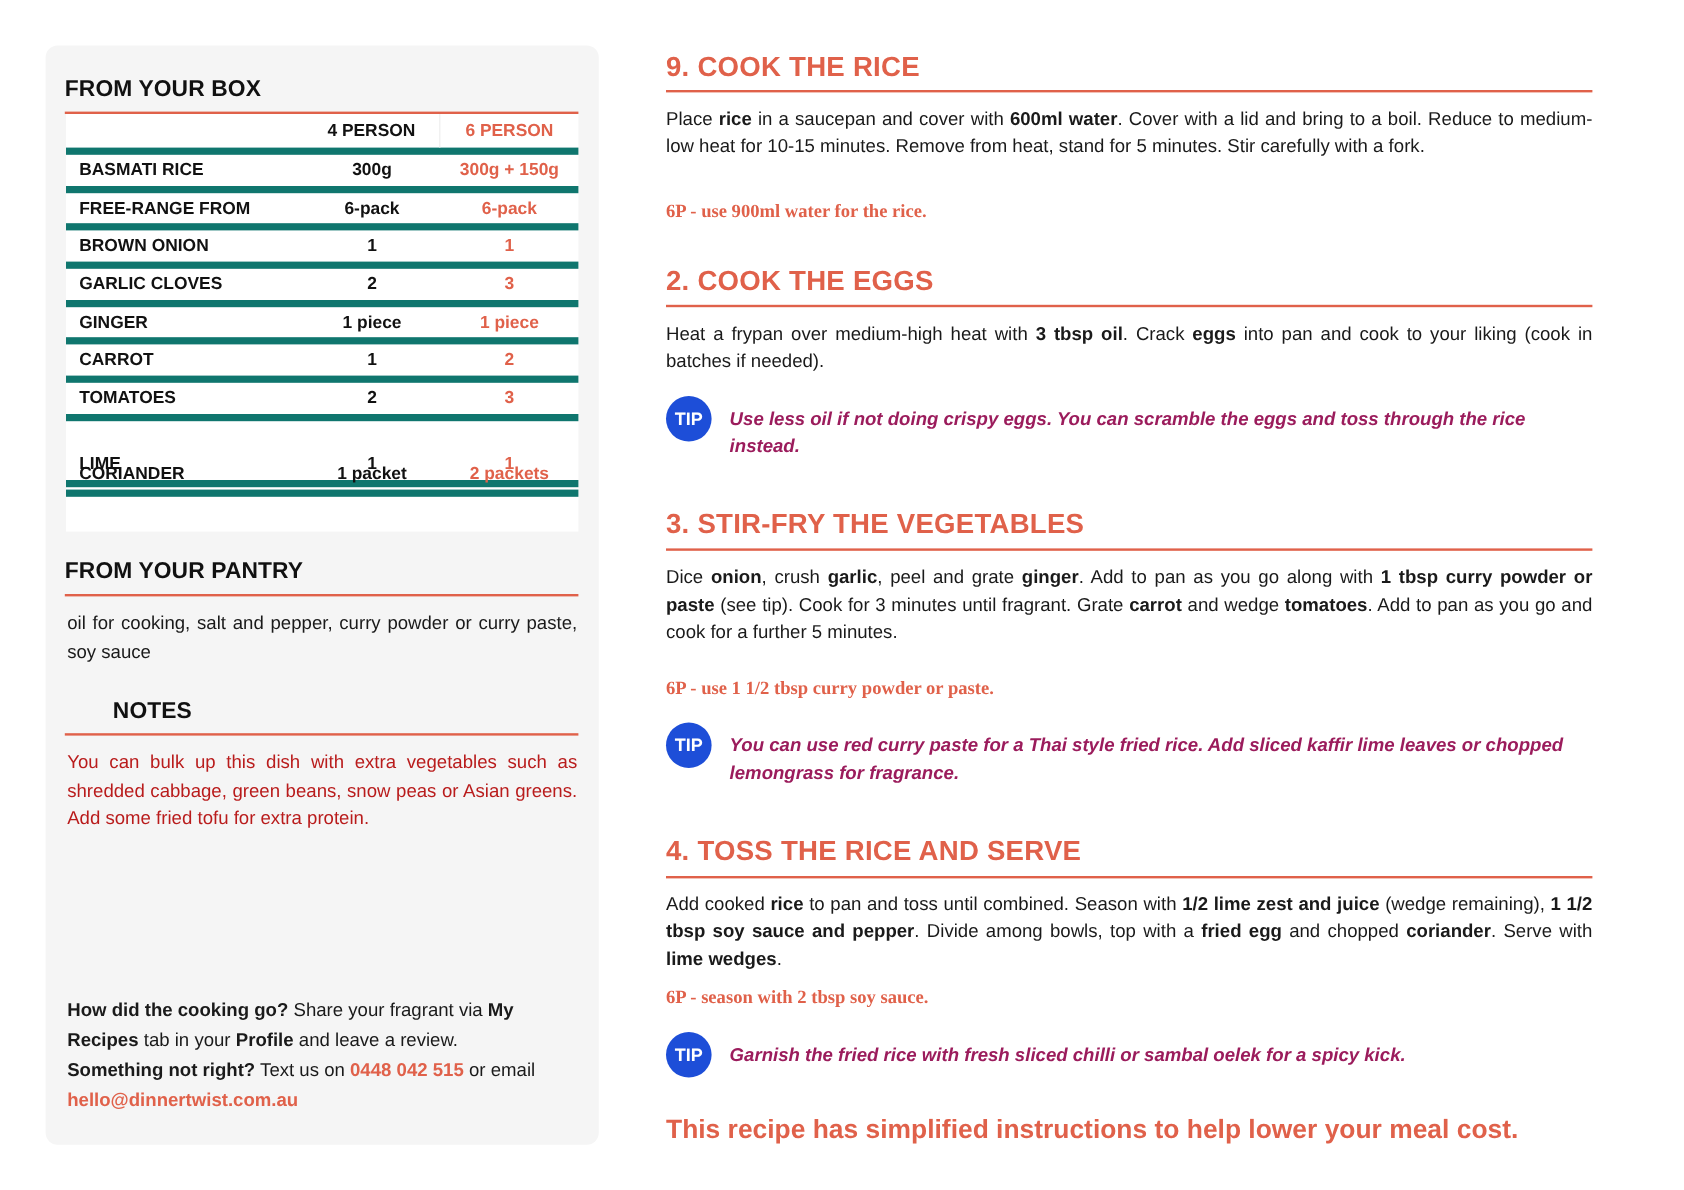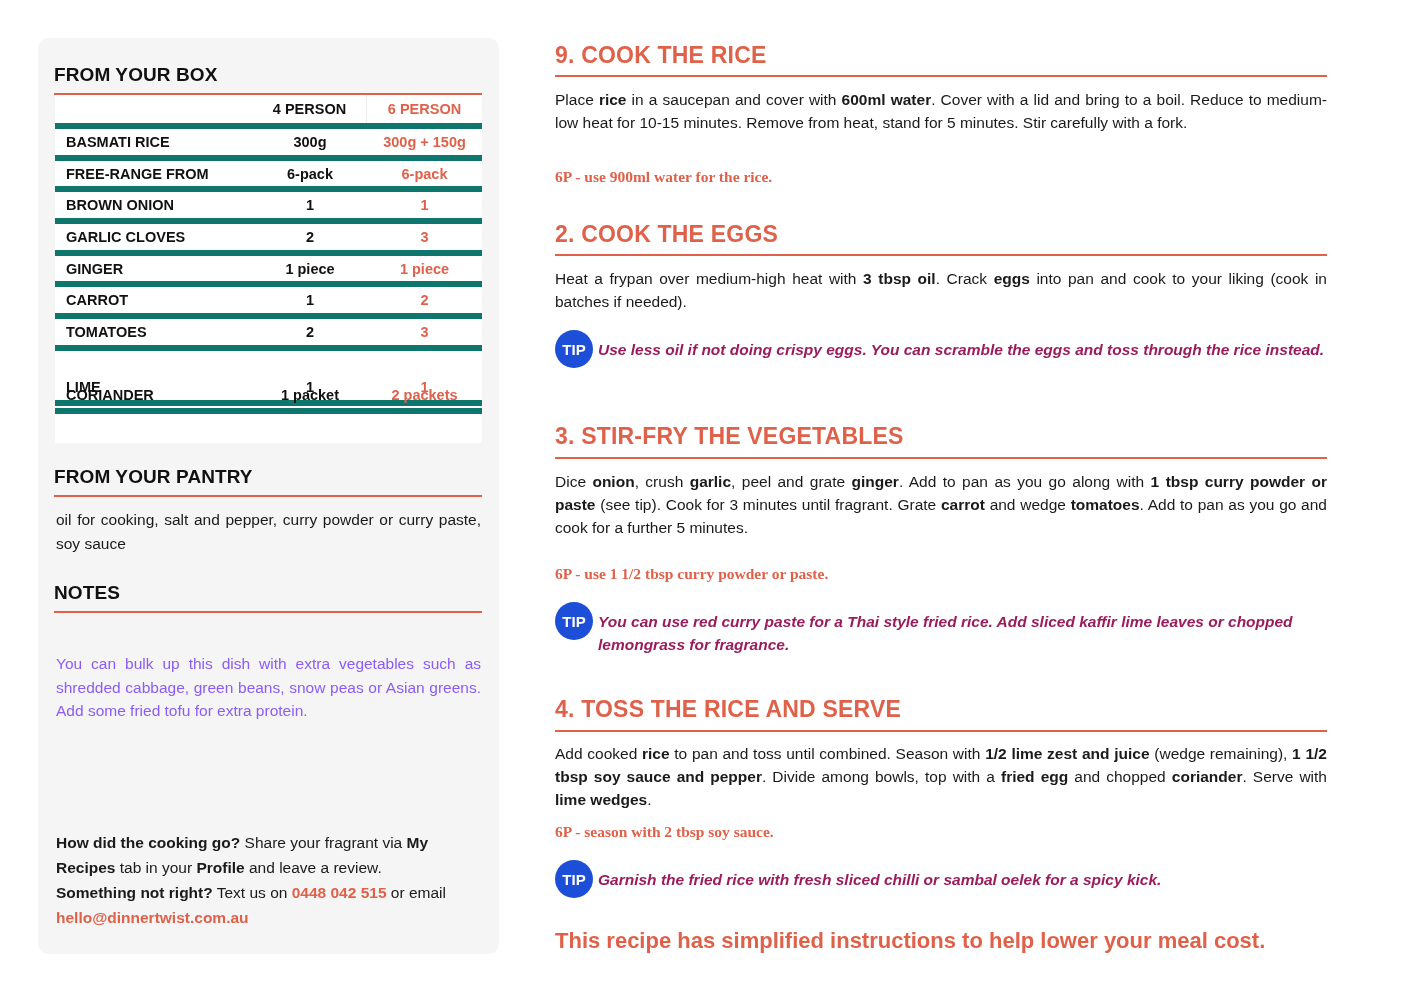--- a/index.html
+++ b/index.html
@@ -25,37 +25,37 @@
   .ing-row .c-name { width: 198px; padding-left: 11px; color: #111; }
   .ing-row .c-4p { width: 114px; text-align: center; color: #111; }
   .ing-row .c-6p { width: 115px; text-align: center; color: #e0614a; }
   .ing-head { height: 34px; }
   .ing-head .c-4p { border-right: 1px solid #eeeeee; height: 100%; display:flex; align-items:center; justify-content:center; }
   .ing-head .c-6p { height: 100%; display:flex; align-items:center; justify-content:center; }
 
   .pantry-title { top: 428px; }
   .pantry-rule { top: 457px; }
   .pantry-text { position: absolute; left: 18px; width: 425px; top: 470px; font-size: 15.5px; line-height: 23.5px; text-align: justify; color: #1a1a1a; }
-  .notes-title { top: 544px; }
+  .notes-title { top: 544px; margin-left: 40px; }
   .notes-rule { top: 573px; }
-  .notes-text { position: absolute; left: 18px; width: 425px; top: 586px; font-size: 15.5px; line-height: 23.5px; text-align: justify; color: #8b5cf6; margin-top: 28px; }
+  .notes-text { position: absolute; left: 18px; width: 425px; top: 586px; font-size: 15.5px; line-height: 23.5px; text-align: justify; color: #b91c1c; }
 
   .feedback { position: absolute; left: 18px; width: 430px; top: 792px; font-size: 15.5px; line-height: 25px; color: #1a1a1a; }
   .feedback b { font-weight: bold; }
   .feedback .accent { color: #e0614a; font-weight: bold; }
 
   .right { position: absolute; left: 555px; top: 0; width: 772px; }
   .step-title { position: absolute; left: 0; font-size: 23px; font-weight: bold; color: #e0614a; letter-spacing: 0.2px; }
   .step-rule { position: absolute; left: 0; width: 772px; height: 1.5px; background: #e0614a; }
   .step-body { position: absolute; left: 0; width: 772px; font-size: 15.5px; line-height: 23px; text-align: justify; color: #1a1a1a; }
   .step-body b { font-weight: bold; }
   .sixp { position: absolute; left: 0; font-size: 15.5px; font-weight: bold; color: #e0614a; font-family: Liberation Serif, serif; }
   .tip { position: absolute; left: 0; width: 772px; display: flex; }
   .tip-badge { width: 38px; height: 38px; border-radius: 50%; background: #1d4ed8; color: #fff; font-size: 15px; font-weight: bold; display: flex; align-items: center; justify-content: center; flex: none; margin-top: -8px; }
-  .tip-text { margin-left: 5px; font-size: 15.5px; line-height: 23px; font-weight: bold; font-style: italic; color: #9b1c5c; }
+  .tip-text { margin-left: 15px; font-size: 15.5px; line-height: 23px; font-weight: bold; font-style: italic; color: #9b1c5c; }
   .footer-note { position: absolute; left: 0; font-size: 22px; font-weight: bold; color: #e0614a; }
 </style>
 </head>
 <body>
 
 <div class="left-panel">
   <div class="sec-title box-title">FROM YOUR BOX</div>
   <div class="sec-rule box-rule"></div>
 
   <div class="ing-table">

